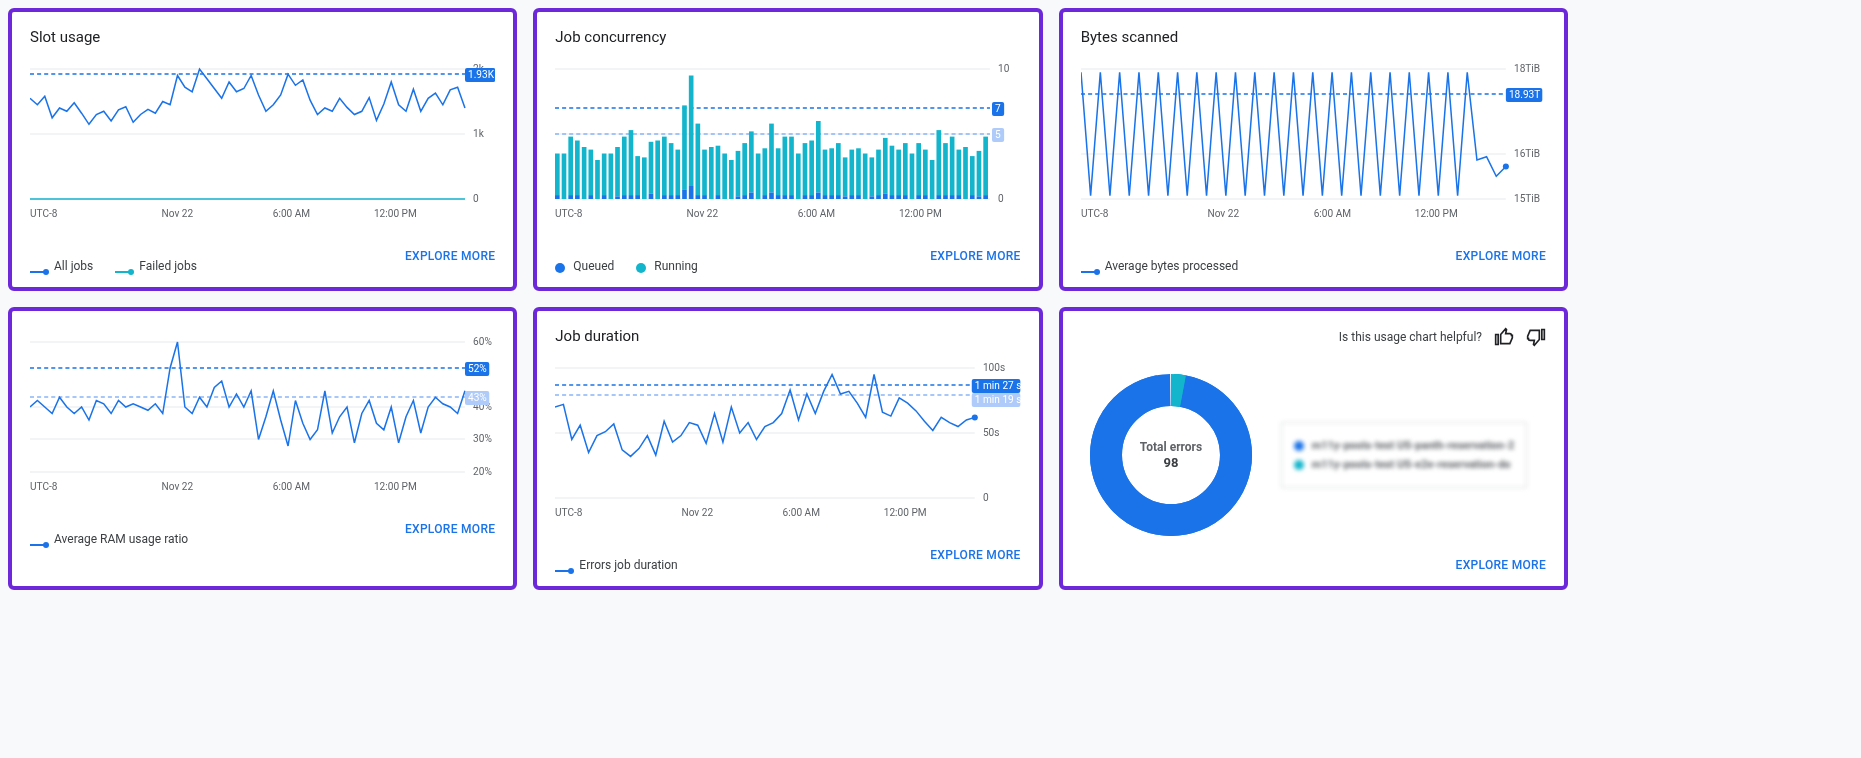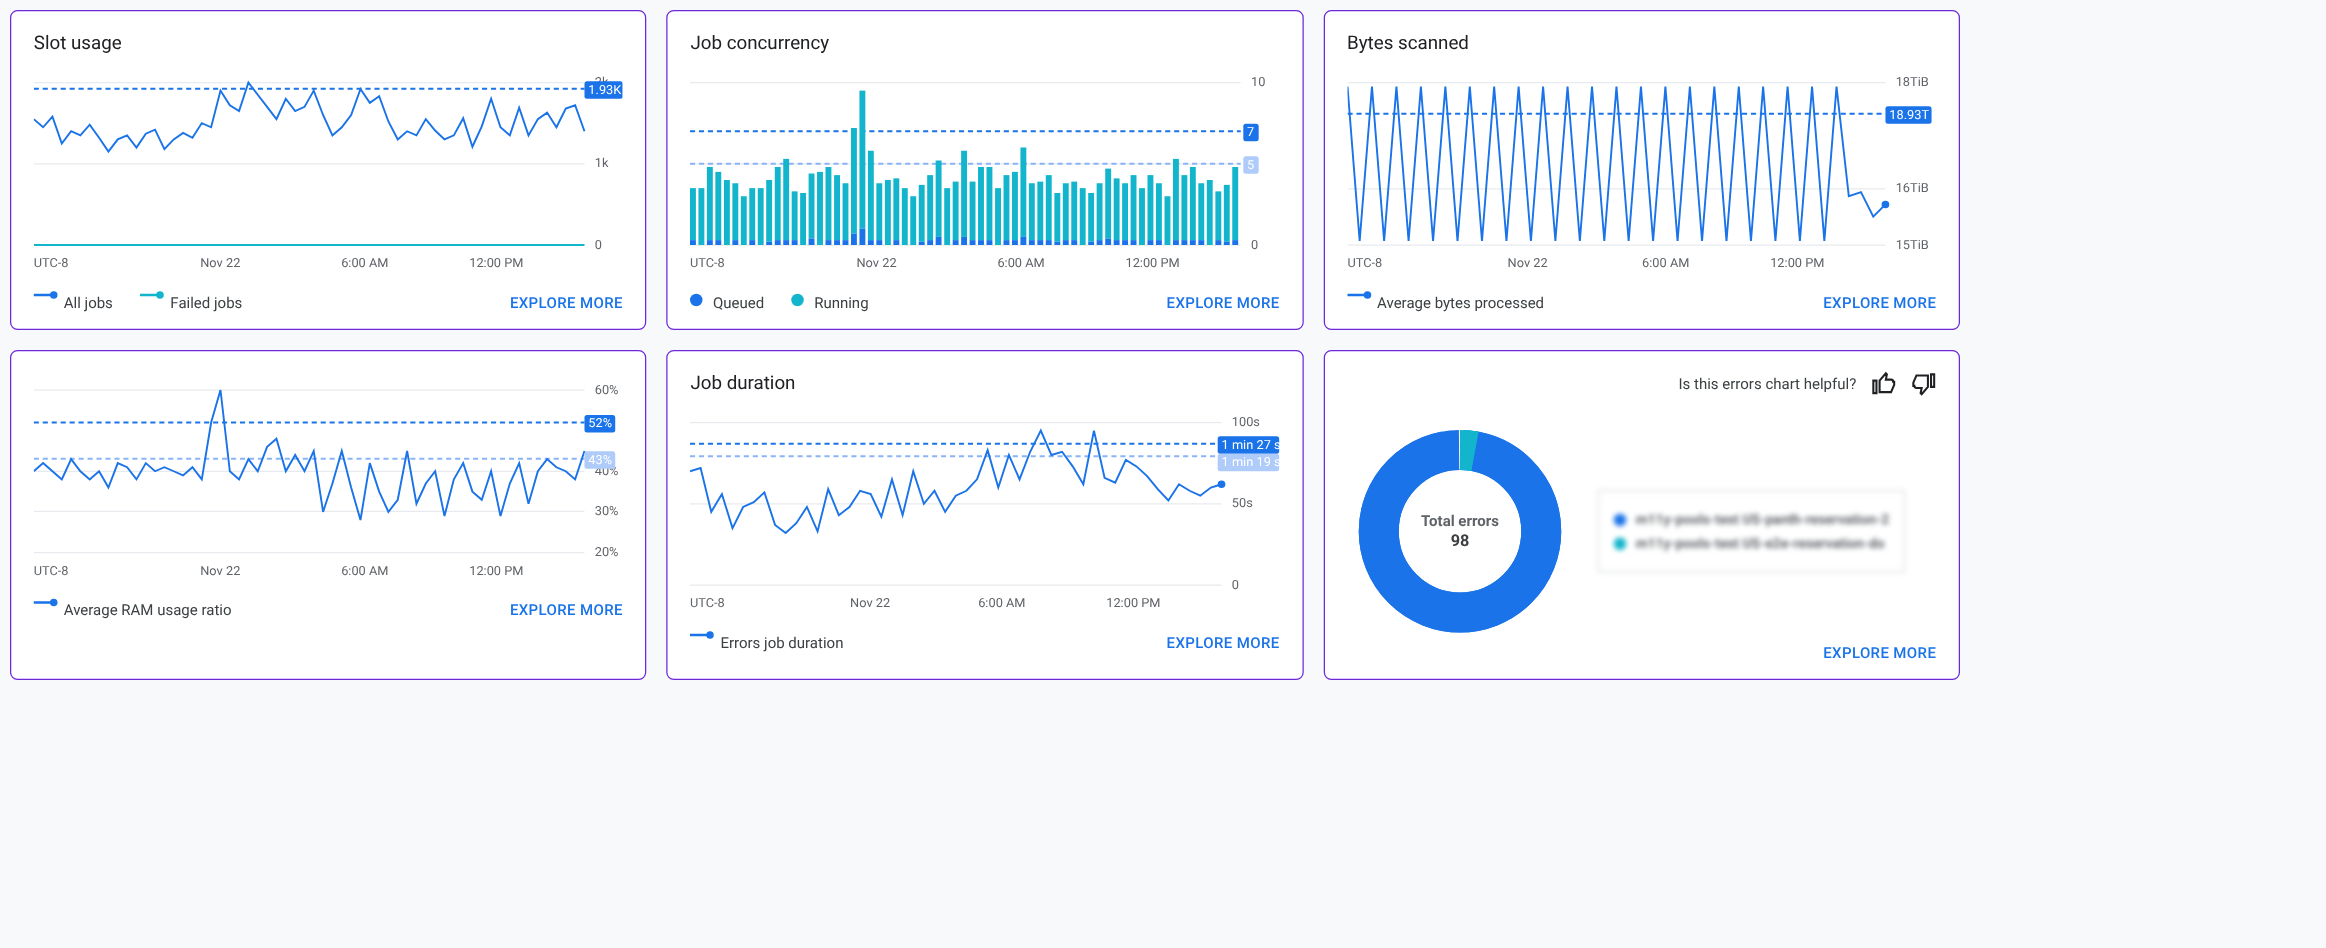--- a/index.html
+++ b/index.html
@@ -1,32 +1,32 @@
 <!DOCTYPE html>
 <html><head>
 <meta charset="utf-8">
 <style>
 * { box-sizing: border-box; margin: 0; padding: 0; }
 body { font-family: Roboto, "Helvetica Neue", Arial, sans-serif; background: #f8f9fa; padding: 8px; font-size: 13px; color: #202124; }
 .dashboard { display: grid; grid-template-columns: repeat(3, 1fr); gap: 16px; max-width: 1560px; }
-.card { background: #fff; border: 1px solid #6d28d9; border-radius: 6px; padding: 16px 18px 14px 18px; display: flex; flex-direction: column; }
+.card { background: #fff; border: 4px solid #6d28d9; border-radius: 6px; padding: 16px 18px 14px 18px; display: flex; flex-direction: column; }
 .card-title { font-size: 15px; font-weight: 400; color: #202124; margin-bottom: 8px; }
 .chart-area { position: relative; height: 170px; }
 .chart-svg { width: 100%; height: 100%; }
 .axis-text { font-size: 10px; fill: #5f6368; }
 .gridline { stroke: #e8eaed; stroke-width: 1; }
 .dashline-blue { stroke: #1a73e8; stroke-width: 1.5; stroke-dasharray: 4 3; }
 .dashline-lblue { stroke: #8ab4f8; stroke-width: 1.5; stroke-dasharray: 4 3; }
 .series-line { stroke: #1a73e8; stroke-width: 1.5; fill: none; }
 .series-line-teal { stroke: #12b5cb; stroke-width: 1.5; fill: none; }
 .anno-box { fill: #1a73e8; rx:2; ry:2; }
 .anno-box-light { fill: #aecbfa; rx:2; ry:2; }
 .anno-text { font-size: 10px; fill: #fff; }
 .legend { display: flex; align-items: center; gap: 22px; margin-top: 14px; font-size: 12px; color: #3c4043; }
-.legend-item { display: flex; align-items: flex-start; gap: 8px; }
+.legend-item { display: flex; align-items: flex-end; gap: 8px; margin-top: 21px; }
 .legend-line { width: 16px; height: 2px; background: #1a73e8; position: relative; }
 .legend-line::after { content:''; position:absolute; right:-3px; top:-2px; width:6px; height:6px; background:#1a73e8; border-radius:50%; }
 .legend-line-teal { width: 16px; height: 2px; background: #12b5cb; position: relative; }
 .legend-line-teal::after { content:''; position:absolute; right:-3px; top:-2px; width:6px; height:6px; background:#12b5cb; border-radius:50%; }
 .legend-dot { width: 10px; height: 10px; border-radius: 50%; }
 .explore { margin-left: auto; color: #1a73e8; font-size: 12px; font-weight: 500; cursor: pointer; letter-spacing: .3px; }
 .feedback { display:flex; justify-content:flex-end; align-items:center; gap:12px; font-size:12px; color:#3c4043; margin-bottom:8px;}
 .thumb { width:20px; height:20px; cursor:pointer; }
 .errors-title { font-size:15px; color:#202124; }
 .errors-title .link { color:#1a73e8; cursor:pointer; }
@@ -334,21 +334,21 @@
       <div class="legend-item">
           <span class="legend-line"></span>
           <span>Errors job duration</span>
         </div>
       <span class="explore">EXPLORE MORE</span>
     </div>
   </div>
 
   <div class="card">
     <div class="feedback">
-      <span>Is this errors chart helpful?</span>
+      <span>Is this usage chart helpful?</span>
       <svg class="thumb" viewBox="0 0 24 24">
           <path fill="none" stroke="#202124" stroke-width="2" d="M2 21h3V9H2v12zm19-11c0-1.1-.9-2-2-2h-5l1-5-1-1-6 7v11h11l3-7v-3z"></path>
         </svg>
       <svg class="thumb" viewBox="0 0 24 24">
           <path fill="none" stroke="#202124" stroke-width="2" d="M22 3h-3v12h3V3zM3 14c0 1.1.9 2 2 2h5l-1 5 1 1 6-7V4H5l-3 7v3z"></path>
         </svg>
     </div>
     <div class="donut-wrap">
       <svg width="180" height="180" viewBox="0 0 180 180">
         <circle cx="90" cy="90" r="65" fill="none" stroke="#1a73e8" stroke-width="32"></circle>

